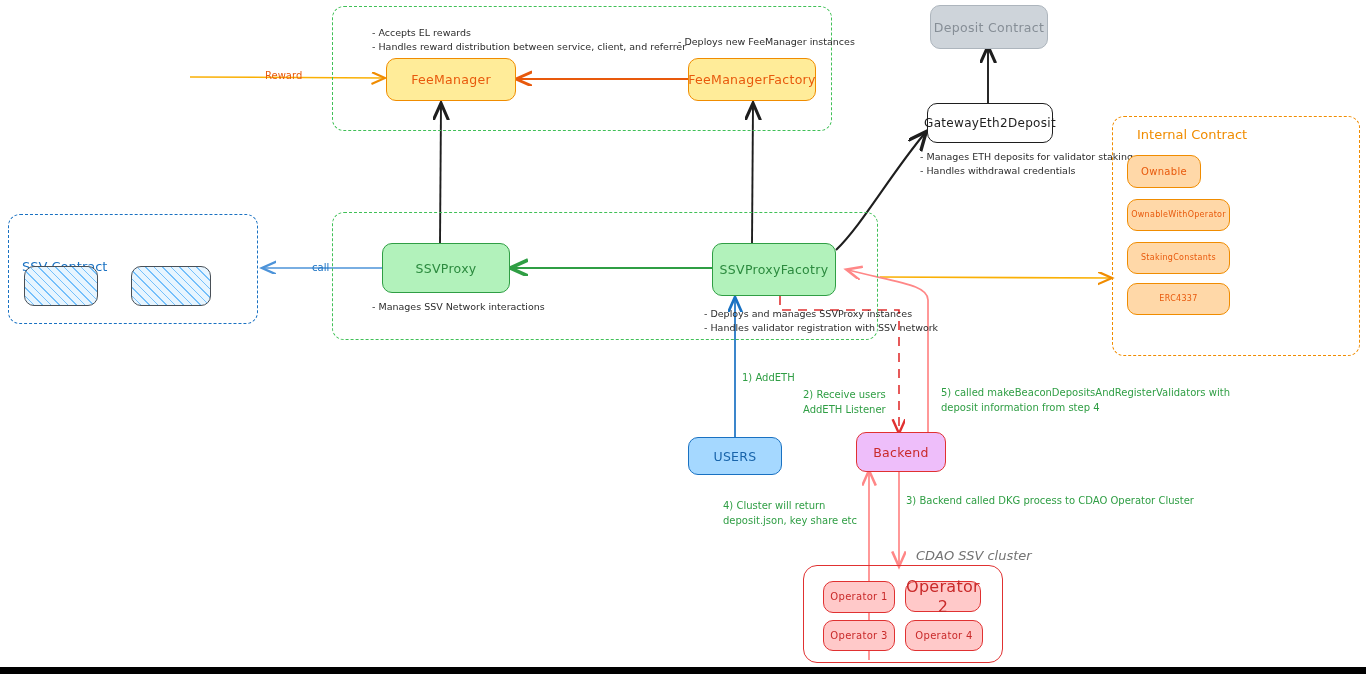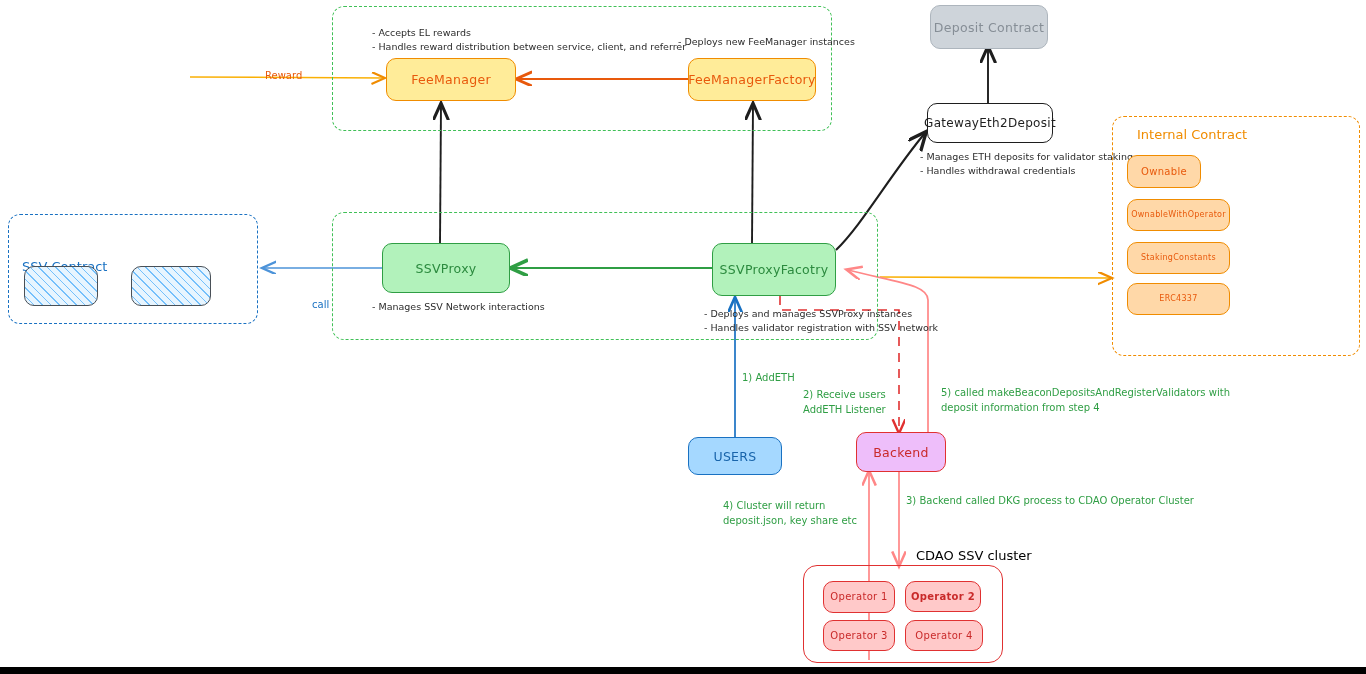--- a/index.html
+++ b/index.html
@@ -65,21 +65,21 @@
   .f-red    { border:1.6px solid #e03131; border-radius:14px; }
 
   .frame-title {
     position: absolute;
     font-size: 13px;
     z-index: 4;
     white-space: nowrap;
   }
   .t-blue   { color:#1971c2;margin-top:32px; }
   .t-orange { color:#f08c00; }
-  .t-red    { color:#000000; }
+  .t-red    { color:#737373;font-style:italic; }
 
   
   .note {
     position: absolute;
     font-size: 9.5px;
     line-height: 1.45;
     color: #2b2b2b;
     white-space: pre-line;
     z-index: 4;
     margin-left: 6px;
@@ -199,40 +199,40 @@
 
   <div class="node n-hatch" style="left:24px; top:266px; width:74px; height:40px;"></div>
   <div class="node n-hatch" style="left:131px; top:266px; width:80px; height:40px;"></div>
 
   <div class="node n-orange" style="left:1127px; top:155px; width:74px; height:33px; font-size:10px;">Ownable</div>
   <div class="node n-orange" style="left:1127px; top:199px; width:103px; height:32px; font-size:8px;">OwnableWithOperator</div>
   <div class="node n-orange" style="left:1127px; top:242px; width:103px; height:32px; font-size:8px;">StakingConstants</div>
   <div class="node n-orange" style="left:1127px; top:283px; width:103px; height:32px; font-size:8px;">ERC4337</div>
 
   <div class="node n-red" style="left:823px; top:581px; width:72px; height:32px; font-size:10px;">Operator 1</div>
-  <div class="node n-red" style="left:905px; top:581px; width:76px; height:31px; font-size:10px;font-weight:bold;">Operator 2</div>
+  <div class="node n-red" style="left:905px; top:581px; width:76px; height:31px; font-size:16px;">Operator 2</div>
   <div class="node n-red" style="left:823px; top:620px; width:72px; height:31px; font-size:10px;">Operator 3</div>
   <div class="node n-red" style="left:905px; top:620px; width:78px; height:31px; font-size:10px;">Operator 4</div>
 
   <div class="note" style="left:366px; top:26px;">- Accepts EL rewards
 - Handles reward distribution between service, client, and referrer</div>
 
   <div class="note" style="left:672px; top:35px;">- Deploys new FeeManager instances</div>
 
   <div class="note" style="left:366px; top:300px;">- Manages SSV Network interactions</div>
 
   <div class="note" style="left:698px; top:307px;">- Deploys and manages SSVProxy instances
 - Handles validator registration with SSV network</div>
 
   <div class="note" style="left:914px; top:150px;">- Manages ETH deposits for validator staking
 - Handles withdrawal credentials</div>
 
   <div class="edge-label l-orange" style="left:265px; top:69px;">Reward</div>
 
-  <div class="edge-label l-blue" style="left:312px; top:261px;margin-top:37px;">call</div>
+  <div class="edge-label l-blue" style="left:312px; top:261px;">call</div>
 
   <div class="edge-label l-green" style="left:742px; top:371px;">1) AddETH</div>
 
   <div class="edge-label l-green" style="left:803px; top:388px;">2) Receive users
 AddETH Listener</div>
 
   <div class="edge-label l-green" style="left:906px; top:494px;">3) Backend called DKG process to CDAO Operator Cluster</div>
 
   <div class="edge-label l-green" style="left:723px; top:499px;">4) Cluster will return
 deposit.json, key share etc</div>

